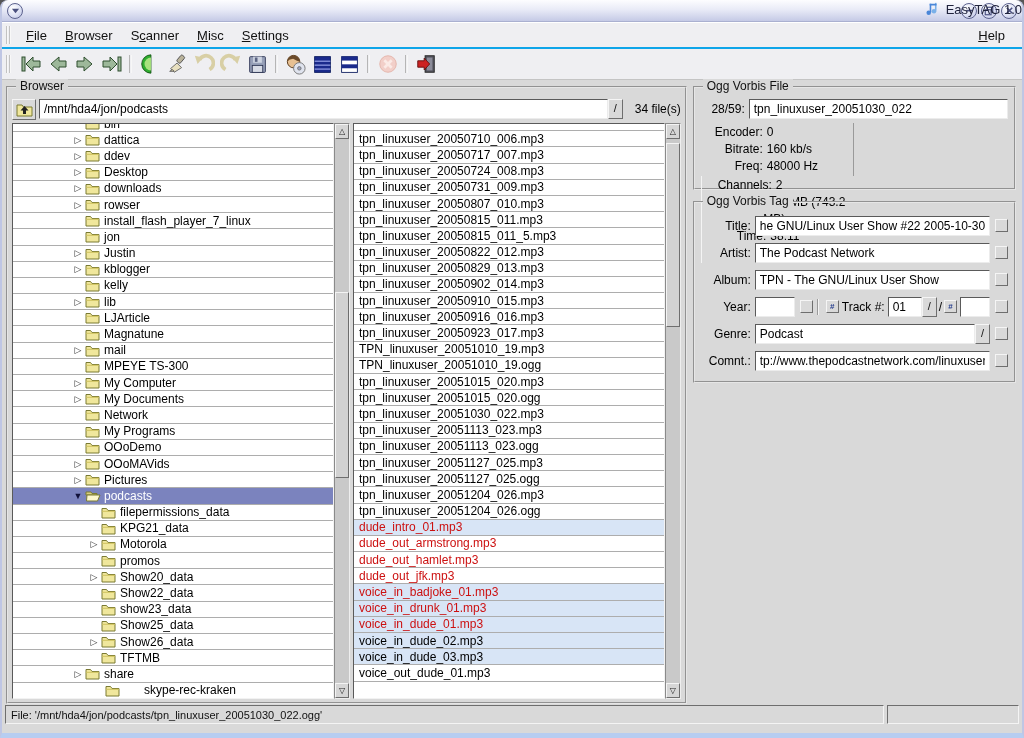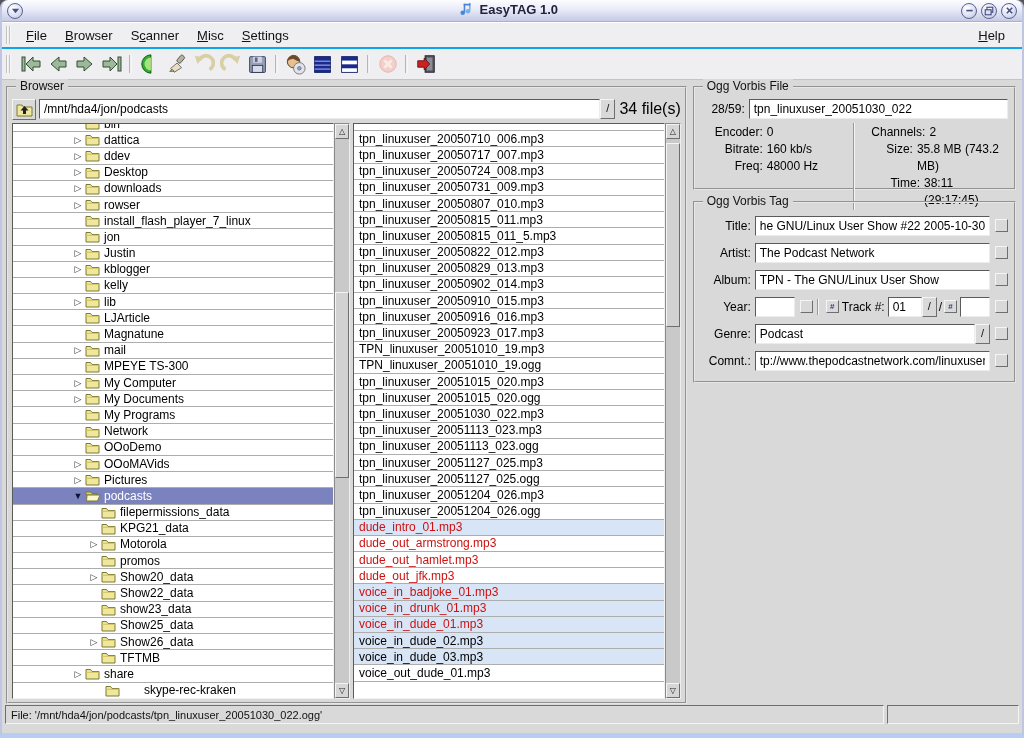--- a/index.html
+++ b/index.html
@@ -11,21 +11,21 @@
     border-radius:8px 8px 0 0; overflow:hidden; position:relative; }
 
   
   .titlebar { height:22px; background:linear-gradient(#fdfdff 0%, #e9ebf7 45%, #c5cae6 100%);
     border-radius:7px 7px 0 0; display:flex; align-items:center; padding:0 5px; position:relative;
     border-bottom:1px solid #aab0d0; }
   .wbtn { width:16px; height:16px; border-radius:50%; flex:0 0 auto;
     background:radial-gradient(circle at 35% 30%, #ffffff, #dde1f4 55%, #b8bedf);
     border:1px solid #5c628e; display:flex; align-items:center; justify-content:center; cursor:default; }
   .wbtn + .wbtn { margin-left:4px; }
-  .win-title { position:absolute; left:0; right:8px; text-align:center; font-weight:bold; font-size:13px; color:#20233c; }
+  .win-title { position:absolute; left:0; right:0; text-align:right; font-weight:normal; font-size:13px; color:#20233c; }
   .win-title .logo { display:inline-block; vertical-align:-2px; margin-right:4px; }
   .tb-right { margin-left:auto; display:flex; }
 
   
   .menubar { height:27px; background:#efeff2; display:flex; align-items:center; padding:0 8px 0 4px;
     border-top:1px solid #ffffff; border-bottom:2px solid #0ea5e9; }
   .grip { width:5px; height:18px; margin-right:6px;
     background:repeating-linear-gradient(90deg,#c2c2c2 0 1px,#f8f8f8 1px 2px,transparent 2px 3px); }
   .menu-item { padding:3px 9px; font-size:13px; color:#111; }
   .menu-item .mn { text-decoration:underline; }
@@ -46,21 +46,21 @@
   .rightcol { flex:1; margin:3px 4px 0 6px; }
 
   .path-row { display:flex; align-items:center; margin:10px 4px 3px 4px; height:22px; }
   .icon-btn { width:24px; height:21px; background:#d9d9d9; border:1px solid;
     border-color:#f5f5f5 #6e6e6e #6e6e6e #f5f5f5; display:flex; align-items:center; justify-content:center; margin-right:3px; }
   .entry { background:#fff; border:1px solid; border-color:#5a5a5a #ececec #ececec #5a5a5a;
     font-family:"Liberation Sans","DejaVu Sans",sans-serif; font-size:12px; padding:1px 4px; height:20px; color:#000; }
   .path-entry { flex:1; }
   .combo-btn { width:15px; height:20px; background:#d9d9d9; border:1px solid;
     border-color:#f5f5f5 #6e6e6e #6e6e6e #f5f5f5; font-size:11px; line-height:17px; text-align:center; color:#111; }
-  .files-count { margin-left:4px; font-size:16px; white-space:nowrap; }
+  .files-count { margin-left:12px; font-size:12px; white-space:nowrap; }
 
   .panes { display:flex; margin:0 4px 4px 4px; height:576px; }
   .viewport { background:#fff; border:1px solid; border-color:#5a5a5a #f2f2f2 #f2f2f2 #5a5a5a; overflow:hidden; }
   .tree-viewport { width:322px; }
   .list-viewport { flex:1; }
   .pane-gap { width:3px; }
 
   .trow, .frow { height:16.2px; line-height:16px; border-bottom:1px solid #adadad; display:flex;
     align-items:center; white-space:nowrap; overflow:hidden; background:#fff; }
   .trow .exp { width:14px; font-size:9px; color:#333; text-align:center; flex:0 0 auto; }
@@ -83,21 +83,21 @@
   .sb-up { top:0; } .sb-down { bottom:0; }
   .sb-thumb { position:absolute; left:0; width:14px; background:#d2d2d2; border:1px solid;
     border-color:#f4f4f4 #6e6e6e #6e6e6e #f4f4f4; }
 
   
   .file-frame { height:104px; }
   .tag-frame { height:182px; margin-top:11px; }
   .fname-row { display:flex; align-items:center; margin:11px 6px 4px 6px; }
   .idx-label { width:44px; text-align:right; margin-right:4px; font-size:12px; }
   .fname-entry { flex:1; }
-  .info-cols { display:flex; margin:2px 6px; }
+  .info-cols { display:flex; margin:2px 6px;flex-direction:column; }
   .info-col { width:50%; padding:1px 4px; }
   .info-col.left { border-right:1px solid #9a9a9a; }
   .info-col.right { border-left:1px solid #f4f4f4; }
   .info-line { display:flex; line-height:17px; font-size:12px; }
   .ilabel { text-align:right; margin-right:4px; }
   .info-col.left .ilabel { width:58px; }
   .info-col.right .ilabel { width:66px; }
 
   .tag-row { display:flex; align-items:center; margin:6px 6px 0 6px; height:21px; }
   .tlbl { width:50px; text-align:right; margin-right:4px; font-size:12px; flex:0 0 auto; }
@@ -477,31 +477,31 @@
                 <span class="tlabel">My Documents</span>
               </div>
               <div class="trow" style="padding-left: 58px;">
                 <span class="exp"></span>
                 <span class="fold">
                   <svg width="15" height="13" viewBox="0 0 15 13">
                     <path d="M1 2.5 h4.5 l1.5 2 h7 v7.5 h-13 z" fill="#f0e79c" stroke="#7a7a33"></path>
                     <path d="M1 5.3 h13" stroke="#cfc25e"></path>
                   </svg>
                 </span>
+                <span class="tlabel">Network</span>
+              </div>
+              <div class="trow" style="padding-left: 58px;">
+                <span class="exp"></span>
+                <span class="fold">
+                  <svg width="15" height="13" viewBox="0 0 15 13">
+                    <path d="M1 2.5 h4.5 l1.5 2 h7 v7.5 h-13 z" fill="#f0e79c" stroke="#7a7a33"></path>
+                    <path d="M1 5.3 h13" stroke="#cfc25e"></path>
+                  </svg>
+                </span>
                 <span class="tlabel">My Programs</span>
-              </div>
-              <div class="trow" style="padding-left: 58px;">
-                <span class="exp"></span>
-                <span class="fold">
-                  <svg width="15" height="13" viewBox="0 0 15 13">
-                    <path d="M1 2.5 h4.5 l1.5 2 h7 v7.5 h-13 z" fill="#f0e79c" stroke="#7a7a33"></path>
-                    <path d="M1 5.3 h13" stroke="#cfc25e"></path>
-                  </svg>
-                </span>
-                <span class="tlabel">Network</span>
               </div>
               <div class="trow" style="padding-left: 58px;">
                 <span class="exp"></span>
                 <span class="fold">
                   <svg width="15" height="13" viewBox="0 0 15 13">
                     <path d="M1 2.5 h4.5 l1.5 2 h7 v7.5 h-13 z" fill="#f0e79c" stroke="#7a7a33"></path>
                     <path d="M1 5.3 h13" stroke="#cfc25e"></path>
                   </svg>
                 </span>
                 <span class="tlabel">OOoDemo</span>

